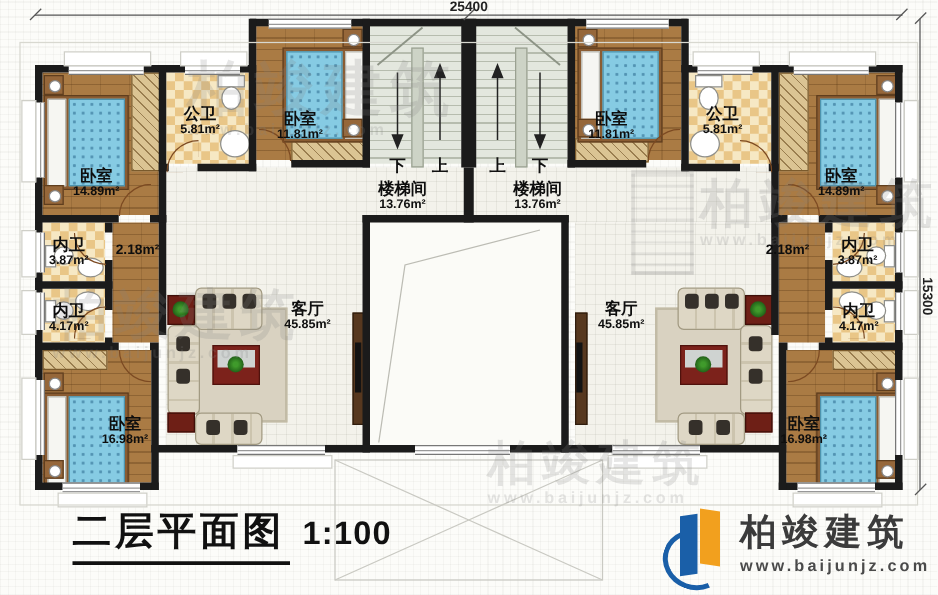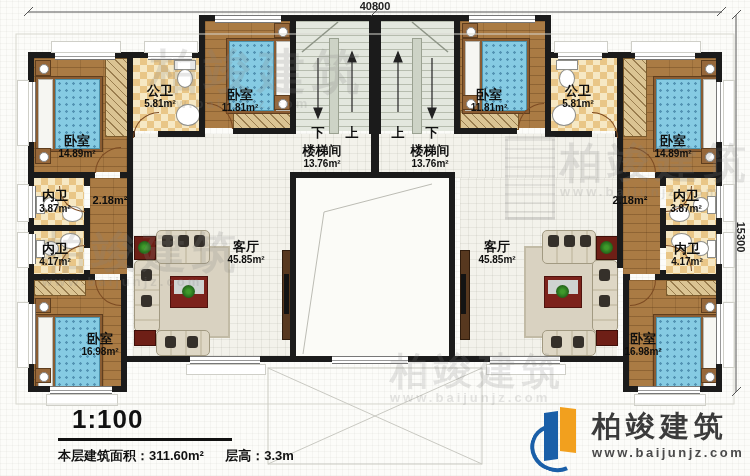--- a/index.html
+++ b/index.html
@@ -452,33 +452,29 @@
   <div class="rlabel" style="left:643px;top:332px;">
     <div class="rname">卧室</div>
     <div class="rarea">16.98m²</div>
   </div>
 
   <div class="stairmark" style="left:318px;top:124px;">下</div>
   <div class="stairmark" style="left:352px;top:124px;">上</div>
   <div class="stairmark" style="left:398px;top:124px;">上</div>
   <div class="stairmark" style="left:432px;top:124px;">下</div>
 
-  <div class="dimtext" style="left:375px;top:0px;transform:translateX(-50%);">40800</div>
+  <div class="dimtext" style="left:375px;top:0px;transform:translateX(-50%);">25400</div>
   <div class="dimtext" style="left:741px;top:237px;transform:translate(-50%,-50%) rotate(90deg);">15300</div>
 
   <div class="abs" style="left:58px;top:404px;">
     <div style="display:flex;align-items:baseline;">
+      <span class="title-cn">二层平面图</span>
       <span class="title-scale">1:100</span>
     </div>
     <div style="width:174px;height:3px;background:#111;margin-top:3px;"></div>
-    <div class="subline" style="margin-top:6px;">
-      <span>本层建筑面积：</span><span>311.60m²</span>
-      <span style="display:inline-block;width:14px;"></span>
-      <span>层高：</span><span>3.3m</span>
-    </div>
   </div>
 
   <div class="abs" style="left:530px;top:404px;width:216px;height:66px;">
     <div class="abs" style="left:0;top:2px;width:58px;height:62px;">
       <div class="logo-swoosh" style="left:0px;top:18px;width:44px;height:40px;transform:rotate(20deg);"></div>
       <div class="logo-tower-b" style="left:14px;top:6px;width:14px;height:48px;transform:skewY(-8deg);"></div>
       <div class="logo-tower-o" style="left:30px;top:2px;width:16px;height:44px;transform:skewY(8deg);"></div>
     </div>
     <div class="abs" style="left:62px;top:8px;">
       <div class="logo-name">柏竣建筑</div>

